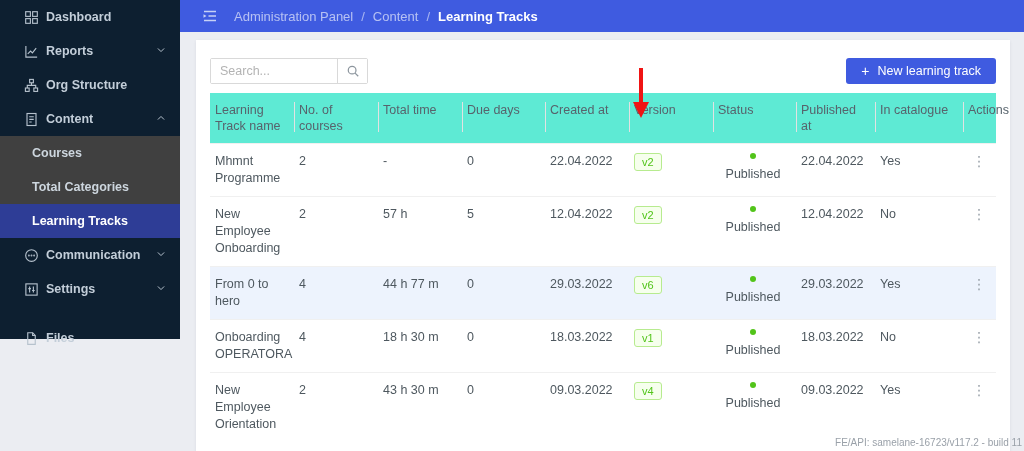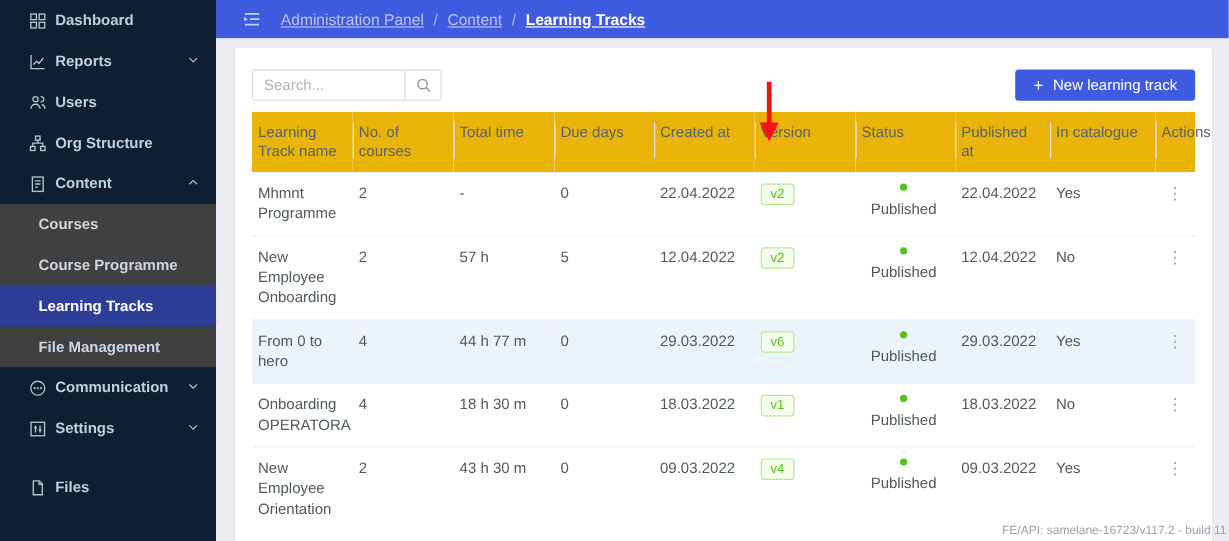--- a/index.html
+++ b/index.html
@@ -5,21 +5,21 @@
   * { margin:0; padding:0; box-sizing:border-box; }
   html,body { width:1024px; height:451px; overflow:hidden; }
   body {
     font-family:"Liberation Sans", sans-serif;
     background:#ebedf2;
     position:relative;
     color:#4e585f;
   }
   
   .sidebar {
-    position:absolute; left:0; top:0; width:180px; height:451px;
+    position:absolute; left:0; top:0; width:180px; height:339px;
     background:#0d1f30; z-index:5; display:flex; flex-direction:column;
   }
   .side-item {
     height:34px; display:flex; align-items:center;
     padding-left:23px; padding-right:14px;
     color:#c3ced9; font-size:12.5px; font-weight:600; cursor:pointer;
     flex:0 0 auto;
   }
   .side-item .s-icon { width:16px; height:16px; margin-right:7px; display:flex; align-items:center; justify-content:center; }
   .side-item .s-icon svg { width:15px; height:15px; stroke:#b6c2cd; fill:none; stroke-width:1.2; }
@@ -34,21 +34,21 @@
   .spacer16 { height:15px; flex:0 0 auto; }
 
   
   .topbar {
     position:absolute; left:180px; top:0; right:0; height:32px;
     background:#3f5be0; display:flex; align-items:center; padding-left:22px;
   }
   .fold-icon { width:16px; height:16px; margin-right:16px; cursor:pointer; }
   .fold-icon svg { width:16px; height:16px; stroke:#c7d1f5; stroke-width:1.5; fill:#c7d1f5; }
   .breadcrumb { display:flex; align-items:center; font-size:13px; }
-  .crumb { color:rgba(255,255,255,0.62); cursor:pointer;text-decoration:underline; }
+  .crumb { color:rgba(255,255,255,0.62); cursor:pointer; }
   .crumb-sep { color:rgba(255,255,255,0.55); margin:0 8px; }
   .crumb.current { color:#ffffff; font-weight:700; cursor:default; }
 
   
   .main { position:absolute; left:180px; top:32px; right:0; bottom:0; background:#ebedf2; }
   .card {
     position:absolute; left:16px; right:14px; top:8px; bottom:-12px;
     background:#ffffff; box-shadow:0 1px 3px rgba(20,30,60,0.08);
     padding:18px 14px 0 14px;
   }
@@ -71,21 +71,21 @@
     display:flex; align-items:center; gap:8px; height:26px; padding:0 15px;
     background:#3f5be0; color:#fff; border:none; border-radius:3px;
     font-size:12.5px; font-family:"Liberation Sans",sans-serif; cursor:pointer;
   }
   .new-btn .plus { font-size:14px; font-weight:400; line-height:1; }
   .summary { margin-top:17px; font-size:12.5px; color:#4d4d4d; }
 
   
   table.lt-table { width:100%; border-collapse:collapse; table-layout:fixed; margin-top:9px; }
   .lt-table th {
-    background:#eab308; text-align:left; font-weight:400; color:#57636c;
+    background:#5eead4; text-align:left; font-weight:400; color:#57636c;
     font-size:12.5px; line-height:16px; padding:9px 8px 9px 5px;
     vertical-align:top; position:relative;
   }
   .lt-table th:not(:first-child)::before {
     content:""; position:absolute; left:0; top:9px; bottom:11px; width:1px; background:#e2e2e2;
   }
   .lt-table td {
     font-size:12.5px; color:#4e585f; line-height:17px;
     padding:9px 8px 9px 5px; vertical-align:top;
   }
@@ -130,31 +130,20 @@
         </svg>
     </span>
     <span class="s-label">Reports</span>
     <span class="chev"><svg viewBox="0 0 16 16">
           <polyline points="3,5.5 8,10.5 13,5.5"></polyline>
         </svg></span>
   </div>
   <div class="side-item">
     <span class="s-icon">
       <svg viewBox="0 0 16 16">
-          <circle cx="6" cy="5" r="2.3"></circle>
-          <path d="M2 13.5c0-2.3 1.8-4 4-4s4 1.7 4 4"></path>
-          <path d="M10.5 2.9a2.2 2.2 0 1 1 0 4.2"></path>
-          <path d="M11.5 9.7c1.7.4 2.8 1.9 2.8 3.8"></path>
-        </svg>
-    </span>
-    <span class="s-label">Users</span>
-  </div>
-  <div class="side-item">
-    <span class="s-icon">
-      <svg viewBox="0 0 16 16">
           <rect x="6" y="1.5" width="4" height="3.6"></rect>
           <rect x="1.5" y="10.7" width="4" height="3.6"></rect>
           <rect x="10.5" y="10.7" width="4" height="3.6"></rect>
           <path d="M8 5.1v2.7M3.5 10.7V7.8h9v2.9"></path>
         </svg>
     </span>
     <span class="s-label">Org Structure</span>
   </div>
   <div class="side-item">
     <span class="s-icon">
@@ -167,27 +156,24 @@
     <span class="chev"><svg viewBox="0 0 16 16">
           <polyline points="3,10.5 8,5.5 13,10.5"></polyline>
         </svg></span>
   </div>
 
   <div class="submenu">
     <div class="sub-item">
       <span>Courses</span>
     </div>
     <div class="sub-item">
-      <span>Course Programme</span>
+      <span>Total Categories</span>
     </div>
     <div class="sub-item active">
       <span>Learning Tracks</span>
-    </div>
-    <div class="sub-item">
-      <span>File Management</span>
     </div>
   </div>
 
   <div class="side-item">
     <span class="s-icon">
       <svg viewBox="0 0 16 16">
           <circle cx="8" cy="8" r="6.2"></circle>
           <circle cx="5.2" cy="8" r="0.4"></circle>
           <circle cx="8" cy="8" r="0.4"></circle>
           <circle cx="10.8" cy="8" r="0.4"></circle>

